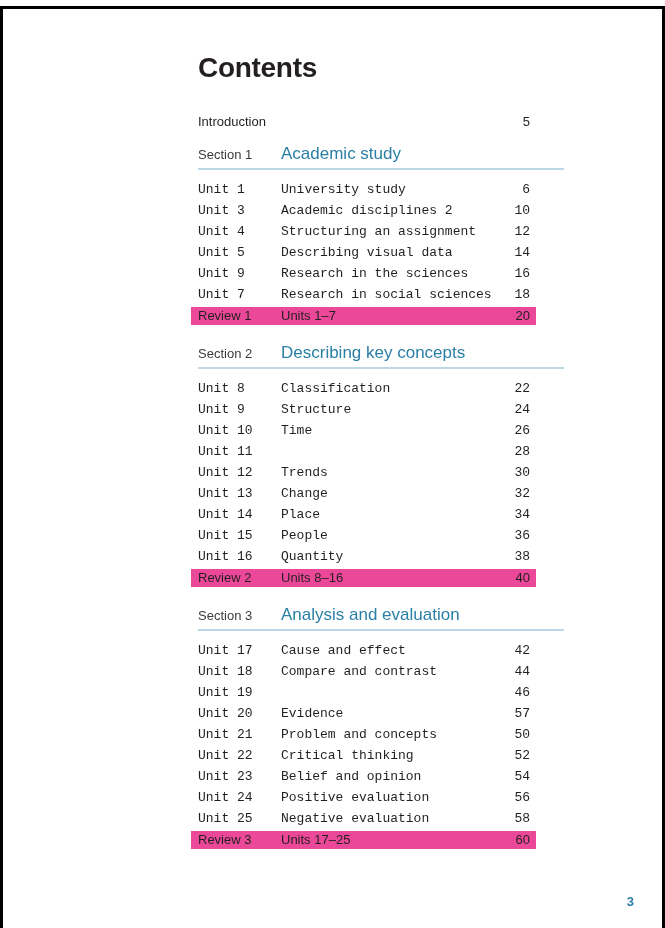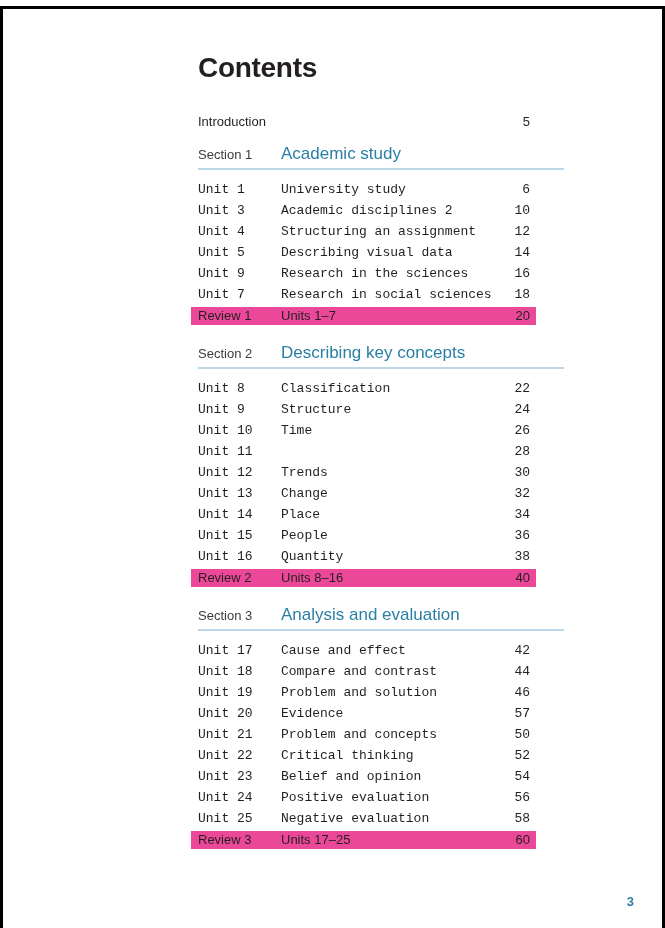--- a/index.html
+++ b/index.html
@@ -234,21 +234,20 @@
         <span class="unit-title">Cause and effect</span>
         <span class="page-num">42</span>
       </div>
       <div class="row">
         <span class="unit-label">Unit 18</span>
         <span class="unit-title">Compare and contrast</span>
         <span class="page-num">44</span>
       </div>
       <div class="row">
         <span class="unit-label">Unit 19</span>
-        <span class="unit-title">Problem and solution</span>
         <span class="page-num">46</span>
       </div>
       <div class="row">
         <span class="unit-label">Unit 20</span>
         <span class="unit-title">Evidence</span>
         <span class="page-num">57</span>
       </div>
       <div class="row">
         <span class="unit-label">Unit 21</span>
         <span class="unit-title">Problem and concepts</span>

